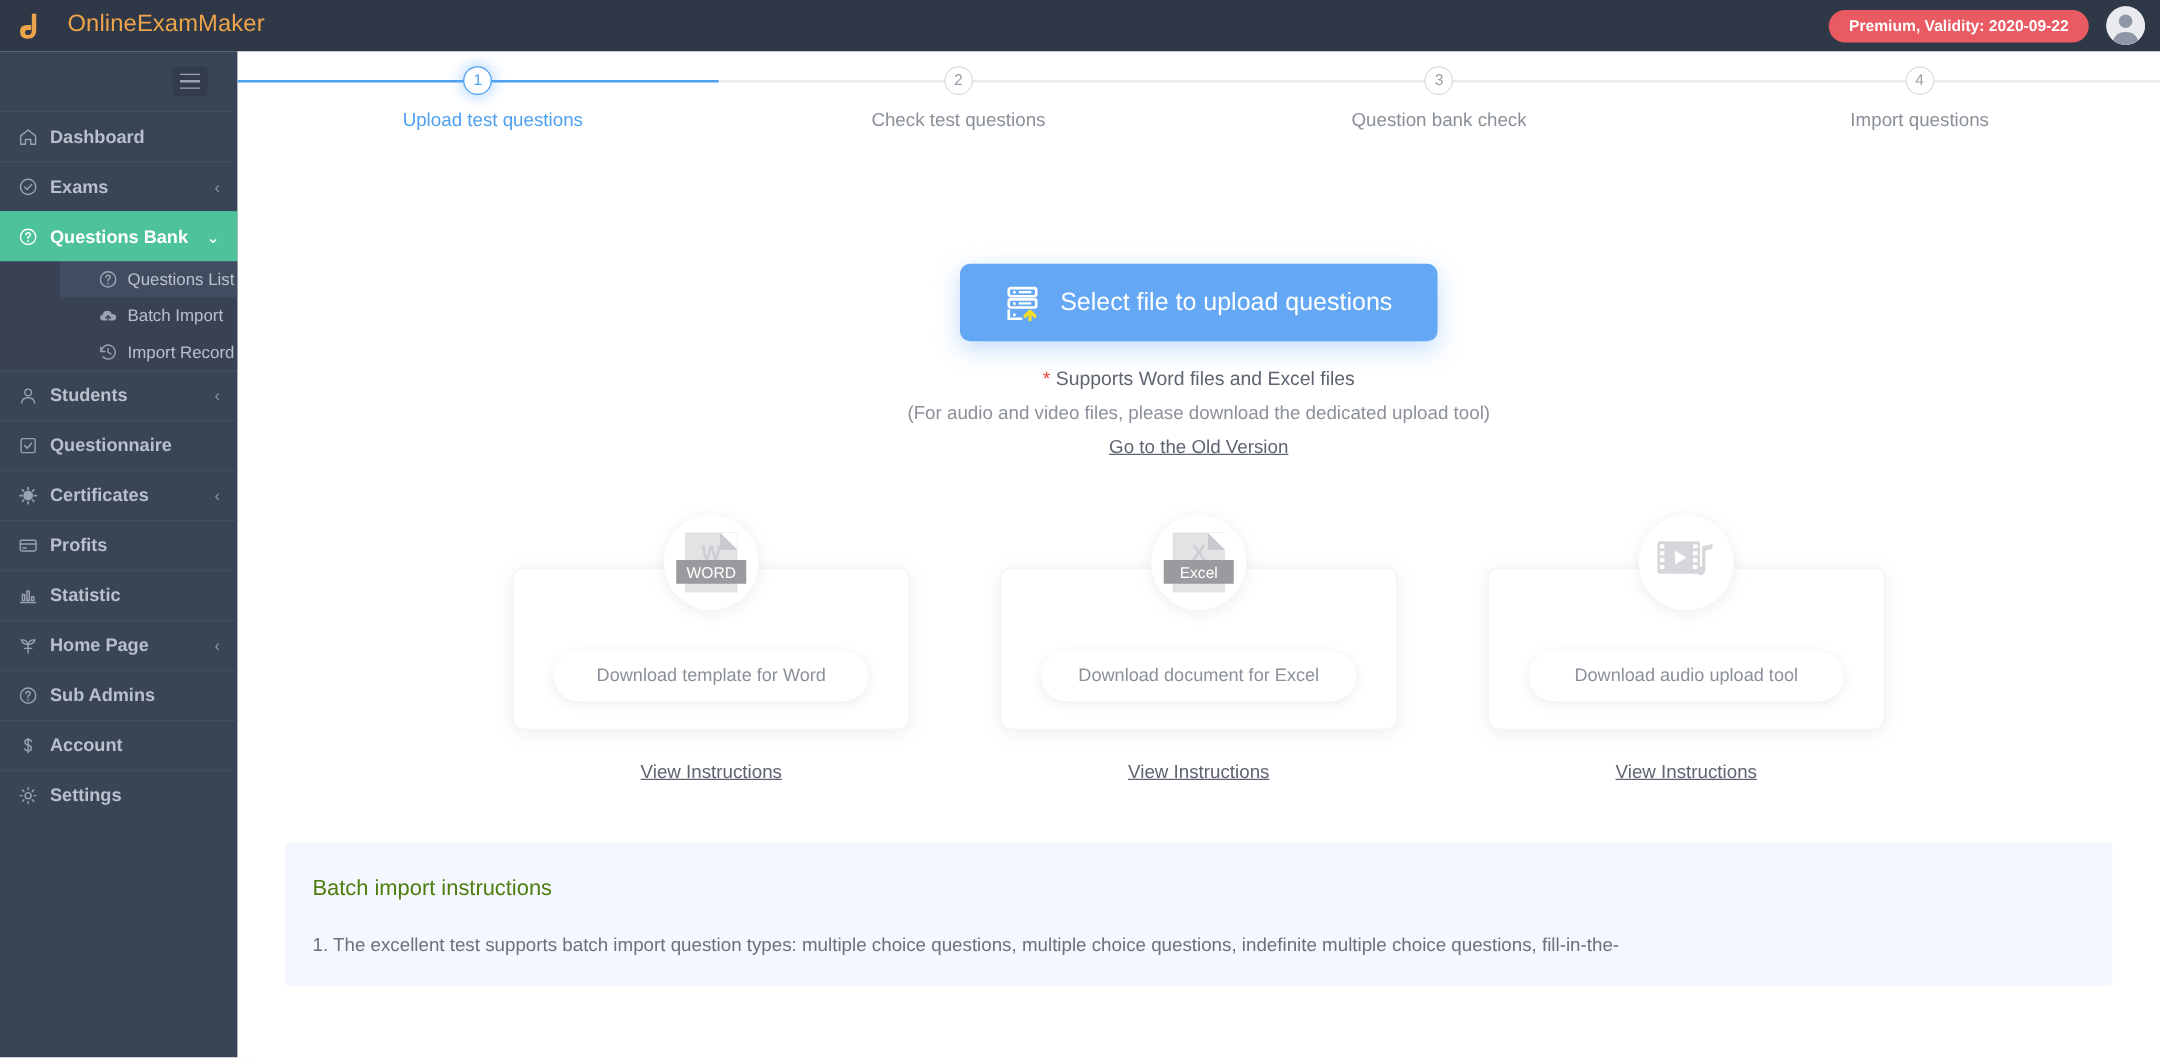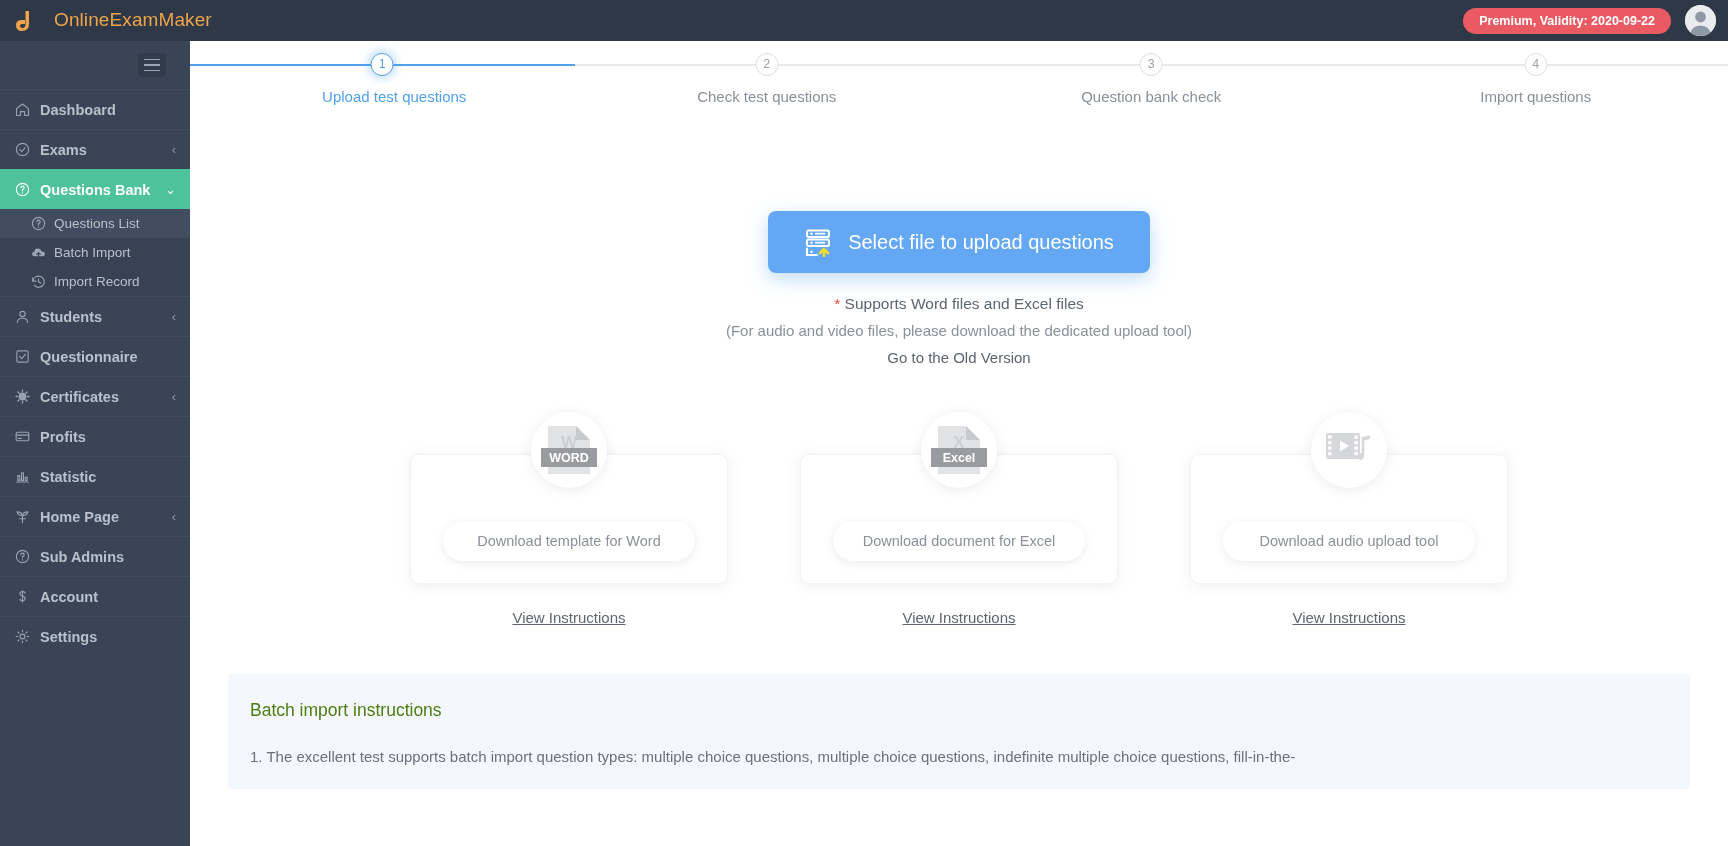--- a/index.html
+++ b/index.html
@@ -53,21 +53,21 @@
   .nav-item .nlabel { flex: 1; font-weight: bold; }
   .nav-item .chev { font-size: 13px; color: #8f98a8; }
   .nav-item.active {
     background: #4ec29b; color: #ffffff; border-top-color: #4ec29b;
   }
   .nav-item.active .nic, .nav-item.active .chev { color: #ffffff; }
   .nav-item.active::after {
     content: ""; position: absolute; right: -9px; top: 0; width: 9px; height: 100%;
     background: #4ec29b;
   }
-  .subnav { background: #394254; }
+  .subnav { background: #394254; padding-left: 48px; }
   .sub-item {
     height: 29px; display: flex; align-items: center; padding-left: 30px;
     font-size: 13.5px; color: #b9c0cc; gap: 7px;
   }
   .sub-item.sel { background: #424c60; }
   .sub-item .sic { width: 17px; display: flex; align-items: center; color: #9aa3b2; }
 
   
   .main { flex: 1; min-width: 0; background: #f4f6fa; display: flex; flex-direction: column; overflow: hidden; }
 
@@ -102,21 +102,21 @@
     background: #64a8f5; border-radius: 8px; color: #fff;
     height: 62px; padding: 0 36px; display: flex; align-items: center; gap: 14px;
     font-size: 20px; box-shadow: 0 6px 20px rgba(100,168,245,.40);
   }
   .upload-btn .uic { width: 30px; height: 30px; display: block; }
 
   .note { text-align: center; margin-top: 22px; }
   .note .l1 { font-size: 15.5px; color: #5e6470; }
   .note .l1 .star { color: #e8433f; }
   .note .l2 { font-size: 15px; color: #8b9099; margin-top: 9px; }
-  .note .l3 { font-size: 15px; color: #5e6470; margin-top: 10px; }
+  .note .l3 { font-size: 15px; color: #5e6470; margin-top: 10px; text-decoration: underline; }
 
   
   .cards { display: flex; justify-content: center; gap: 72px; margin-top: 46px; }
   .card-col { width: 318px; position: relative; }
   .card {
     margin-top: 42px; height: 130px; border-radius: 9px; background: #ffffff;
     box-shadow: 0 2px 14px rgba(120,130,150,.13); border: 1px solid #f2f3f5;
     display: flex; align-items: flex-end; justify-content: center; padding-bottom: 22px;
   }
   .card-icon-circle {
@@ -148,21 +148,21 @@
   .fileglyph .fold2 {
     position: absolute; top: 0; right: 0; width: 14px; height: 14px;
     background: #c9cacd; clip-path: polygon(0 0, 100% 100%, 0 100%);
   }
   .fileglyph .big {
     position: absolute; top: 7px; left: 0; right: 0; text-align: center;
     font-size: 17px; color: #cdced1; font-weight: 700;
   }
   .fileglyph .band {
     position: absolute; top: 22px; left: -7px; right: -7px; height: 19px;
-    background: #9a9b9e; color: #fff; font-size: 12.5px; font-weight: 700;
+    background: #9a9b9e; color: #fff; font-size: 12.5px; font-weight: 400;
     display: flex; align-items: center; justify-content: center;
   }
   .film { width: 48px; height: 42px; display: block; }
 
   
   .batchbox {
     margin: 48px 38px 0 38px; background: #f4f8fe; border-radius: 4px;
     padding: 26px 22px 20px 22px;
   }
   .batchbox h3 { font-size: 17.5px; color: #4d7c0f; font-weight: 400; }

